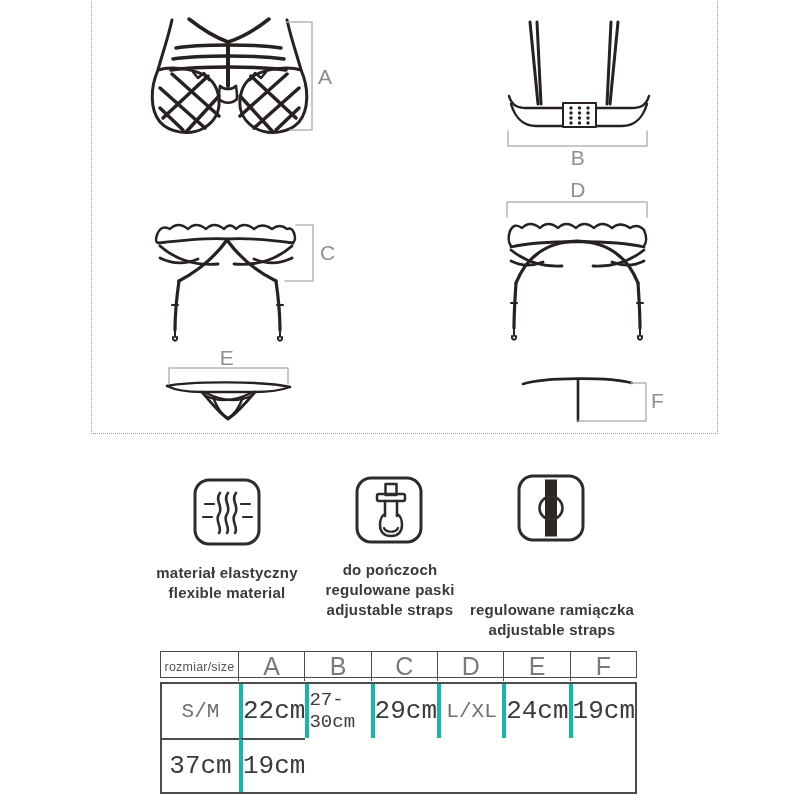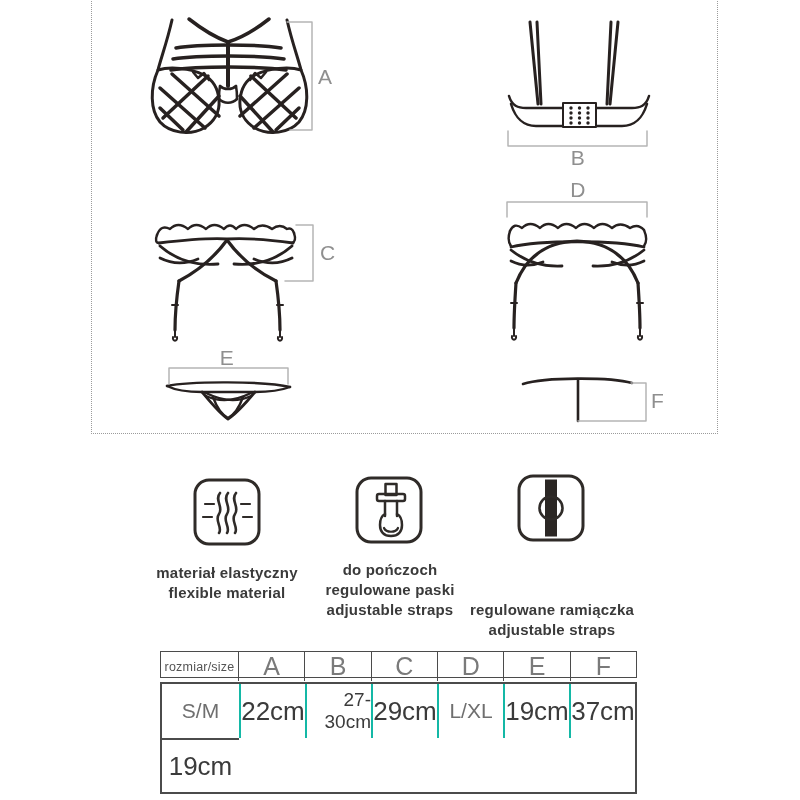--- a/index.html
+++ b/index.html
@@ -30,34 +30,34 @@
     border:1.5px solid #4b4b4b;box-sizing:border-box;
   }
   .st-h > div{
     display:flex;align-items:center;justify-content:center;
     border-left:1.5px solid #4b4b4b;box-sizing:border-box;
   }
   .st-h > div:first-child{border-left:none;}
   .st-b{
     position:absolute;left:160px;top:682px;width:477px;
     display:grid;grid-template-columns:77px repeat(6,1fr);
-    grid-auto-rows:54px;border:2px solid #4b4b4b;box-sizing:border-box;
+    grid-auto-rows:54px;border:2px solid #4b4b4b;box-sizing:border-box;font-family:Liberation Mono, monospace;
   }
   .st-b > div{
     display:flex;align-items:center;justify-content:center;
-    border-left:2px solid #14b8a6;border-top:2px solid #4b4b4b;
+    border-left:4px solid #14b8a6;border-top:2px solid #4b4b4b;
     box-sizing:border-box;
   }
   .st-b > div:nth-child(7n+1){border-left:none;}
   .st-b > div:nth-child(-n+7){border-top:none;}
   .h-size-label{font-size:12.5px;color:#545454;letter-spacing:0.2px;}
   .h-letter{font-size:25px;color:#7a7a7a;font-weight:400;}
   .r-size{font-size:21px;color:#6f6f6f;}
   .r-val{font-size:26px;color:#3b3b3b;}
-  .r-val.small{font-size:19px;text-align:right;}
+  .r-val.small{font-size:19px;}
 </style>
 </head>
 <body>
 
 <div id="canvas">
 
   <div class="dashed-box"></div>
 
   <svg class="art" width="800" height="800" viewBox="0 0 800 800" fill="none" stroke-linecap="round" stroke-linejoin="round">
 
@@ -245,18 +245,19 @@
     <div class="h-letter">F</div>
   </div>
 
   <div class="st-b">
     <div class="r-size">S/M</div>
     <div class="r-val">22cm</div>
     <div class="r-val small">27-30cm</div>
     <div class="r-val">29cm</div>
 
     <div class="r-size">L/XL</div>
+    <div class="r-val">24cm</div>
     <div class="r-val">19cm</div>
     <div class="r-val">37cm</div>
     <div class="r-val">19cm</div>
   </div>
 
 </div>
 
 </body></html>

